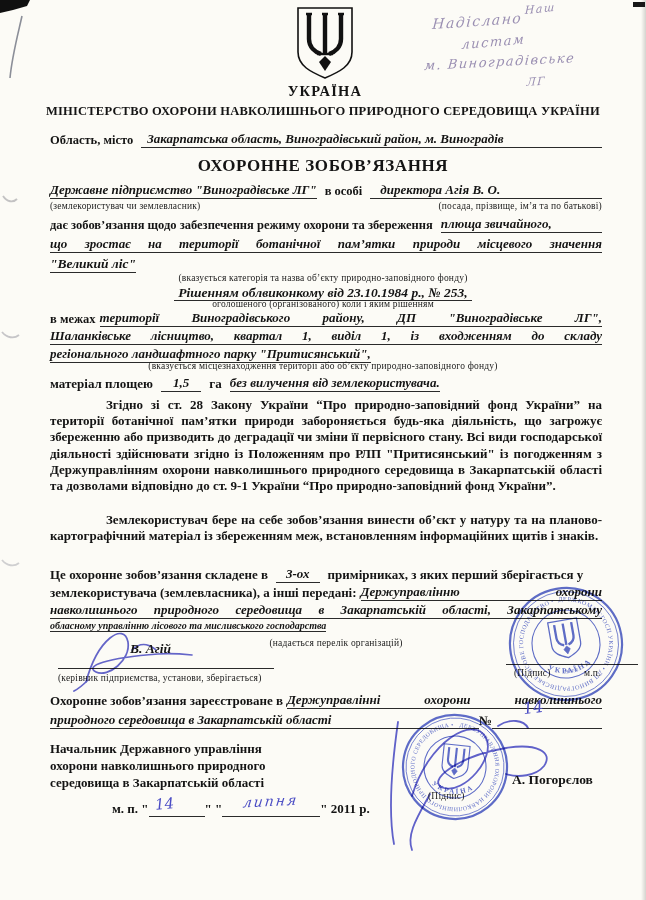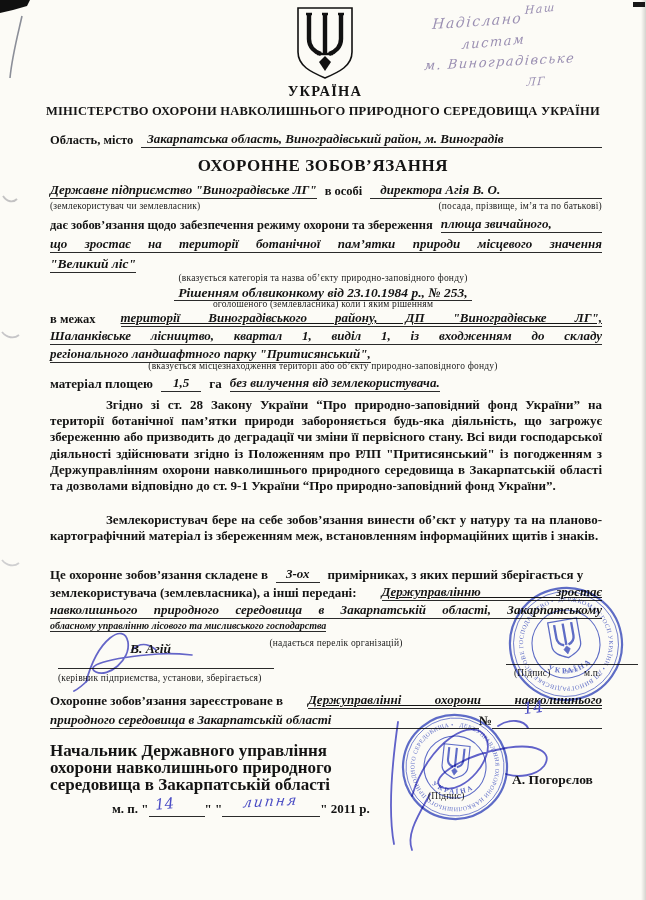--- a/index.html
+++ b/index.html
@@ -8,30 +8,30 @@
   .page::after{content:"";position:absolute;right:0;top:0;width:5px;height:100%;
         background:linear-gradient(to left,rgba(0,0,0,.16),rgba(0,0,0,0));pointer-events:none;}
   .abs{position:absolute;}
   .b{font-weight:bold;}
   .it{font-style:italic;}
   .u{border-bottom:1.3px solid #2a2a2a;}
   .row{position:absolute;left:50px;width:552px;display:flex;align-items:flex-end;
        font-weight:bold;font-size:12.5px;white-space:nowrap;}
   .row .gap{width:8px;}
   .fillu{flex:1 1 auto;border-bottom:1.3px solid #2a2a2a;min-width:6px;height:13px;}
-  .vfill{flex:1 1 auto;border-bottom:1.3px solid #2a2a2a;font-style:italic;margin-left:25px;
-         text-align:justify;text-align-last:justify;white-space:normal;text-decoration:underline;}
+  .vfill{flex:1 1 auto;border-bottom:1.3px solid #2a2a2a;font-style:italic;margin-left:4px;
+         text-align:justify;text-align-last:justify;white-space:normal;}
   .center{position:absolute;left:0;width:646px;text-align:center;}
   .cap{font-size:9.5px;font-weight:normal;color:#1b1b1b;letter-spacing:.2px;}
   .hline{position:absolute;border-bottom:1.3px solid #2a2a2a;height:0;}
   .jline{position:absolute;left:50px;width:552px;font-size:13px;font-weight:bold;font-style:italic;
          border-bottom:1.3px solid #2a2a2a;text-align:justify;text-align-last:justify;}
   .para{position:absolute;left:50px;width:552px;font-size:13px;line-height:16.2px;font-weight:bold;
         text-align:justify;text-indent:56px;}
-  .chiefline{position:absolute;left:50px;font-size:17px;font-weight:bold;}
+  .chiefline{position:absolute;left:50px;font-size:13px;font-weight:bold;}
   .hand{font-family:"DejaVu Serif",serif;font-style:italic;color:#4a4cc4;}
   .note-line{position:absolute;font-family:"DejaVu Serif",serif;font-style:italic;color:#9a8fb2;
              letter-spacing:1.5px;white-space:nowrap;transform-origin:left top;}
   .stamp{position:absolute;mix-blend-mode:multiply;opacity:.82;}
   .sig{position:absolute;mix-blend-mode:multiply;}
   .ministry{position:absolute;left:40px;top:104px;width:566px;text-align:center;
             font-weight:bold;font-size:12.5px;letter-spacing:.2px;}
   .title{position:absolute;left:0;top:156px;width:646px;text-align:center;
          font-weight:bold;font-size:17px;letter-spacing:.6px;}
   .emblem{position:absolute;left:285px;top:6px;width:80px;text-align:center;}
@@ -108,21 +108,21 @@
   </div>
   <div class="jline" style="top:236px">що зростає на території ботанічної пам’ятки природи місцевого значення</div>
   <div class="row" style="top:256px">
     <span class="u it" style="font-size:13.5px">"Великий ліс"</span>
   </div>
   <div class="center cap" style="top:273px">(вказується категорія та назва об’єкту природно-заповідного фонду)</div>
 
   <div class="center" style="top:283px">
     <span class="u it b" style="font-size:13.5px;padding:0 4px">Рішенням облвиконкому від 23.10.1984 р., № 253,</span>
   </div>
-  <div class="center cap" style="top:299px">оголошеного (землевласника) коли і яким рішенням</div>
+  <div class="center cap" style="top:299px">оголошеного (організованого) коли і яким рішенням</div>
 
   <div class="row" style="top:310px">
     <span>в межах</span>
     <span class="vfill" style="font-size:13px">території Виноградівського району, ДП "Виноградівське ЛГ",</span>
   </div>
   <div class="jline" style="top:328px">Шаланківське лісництво, квартал 1, виділ 1, із входженням до складу</div>
   <div class="row" style="top:346px">
     <span class="u it" style="font-size:13px">регіонального ландшафтного парку "Притисянський",</span>
   </div>
   <div class="center cap" style="top:361px">(вказується місцезнаходження території або об’єкту природно-заповідного фонду)</div>
@@ -142,21 +142,21 @@
 
   <div class="row" style="top:566px;font-size:13px">
     <span>Це охоронне зобов’язання складене в</span>
     <span class="gap"></span>
     <span class="u it" style="padding:0 10px">3-ох</span>
     <span class="gap"></span>
     <span>примірниках, з яких перший зберігається у</span>
   </div>
   <div class="row" style="top:584px;font-size:13px">
     <span>землекористувача (землевласника), а інші передані:</span>
-    <span class="vfill">Держуправлінню  зростає</span>
+    <span class="vfill">Держуправлінню  охорони</span>
   </div>
   <div class="jline" style="top:602px">навколишнього природного середовища в Закарпатській області, Закарпатському</div>
   <div class="row" style="top:620px">
     <span class="u it" style="font-size:10px">обласному управлінню лісового та мисливського господарства</span>
   </div>
   <div class="abs cap" style="left:30px;top:638px;width:612px;text-align:center">(надається перелік організацій)</div>
 
   <svg class="sig" style="left:72px;top:620px;z-index:8" width="150" height="72" viewBox="0 0 150 72">
     <g fill="none" stroke="#4a4cc8" stroke-width="1.7" stroke-linecap="round" opacity=".85">
       <path d="M14,62 C26,18 52,2 56,22 C59,40 36,58 24,52 C12,46 34,38 86,34 C100,33 110,34 120,35"></path>

